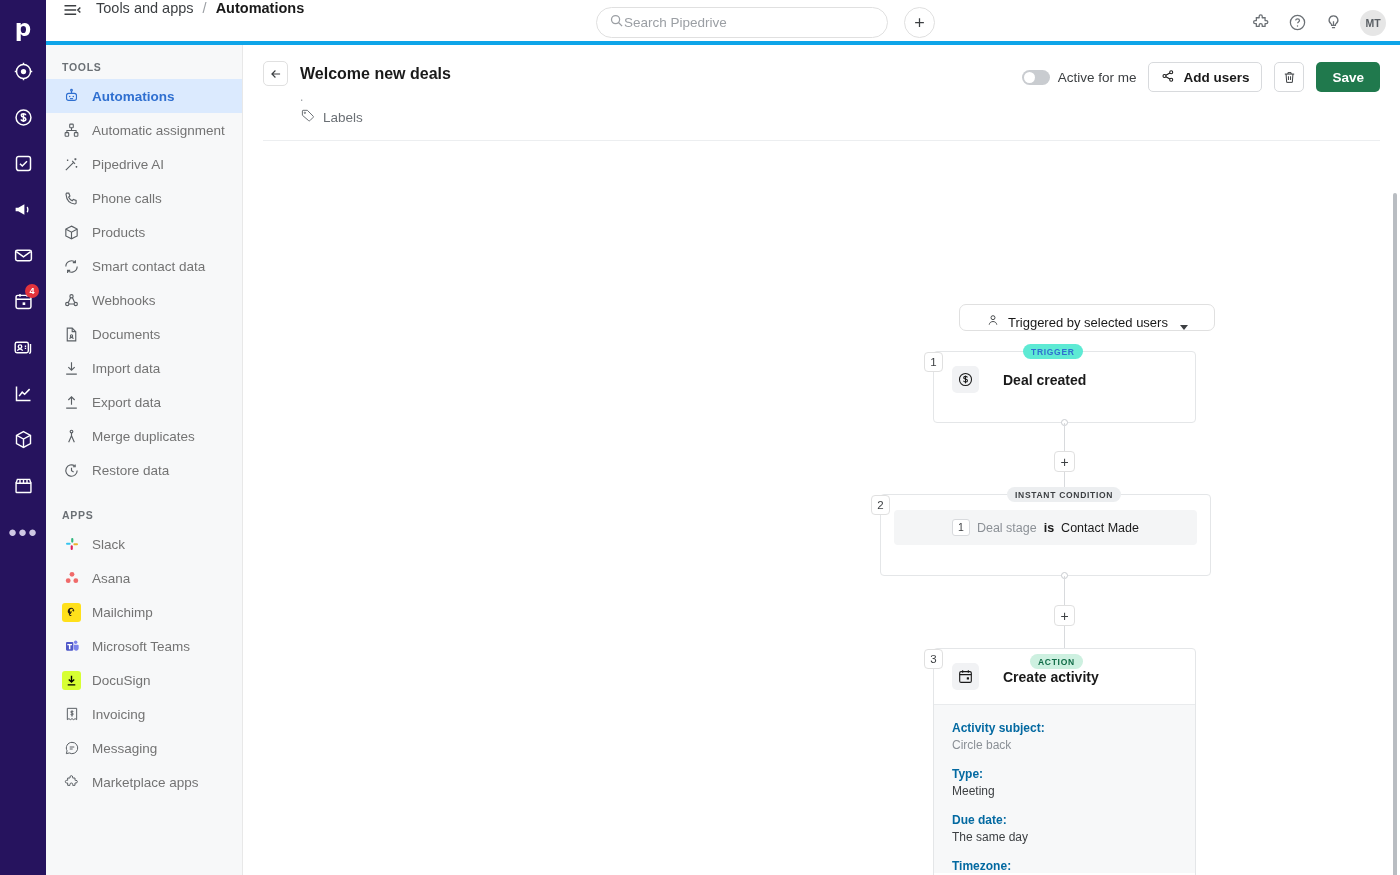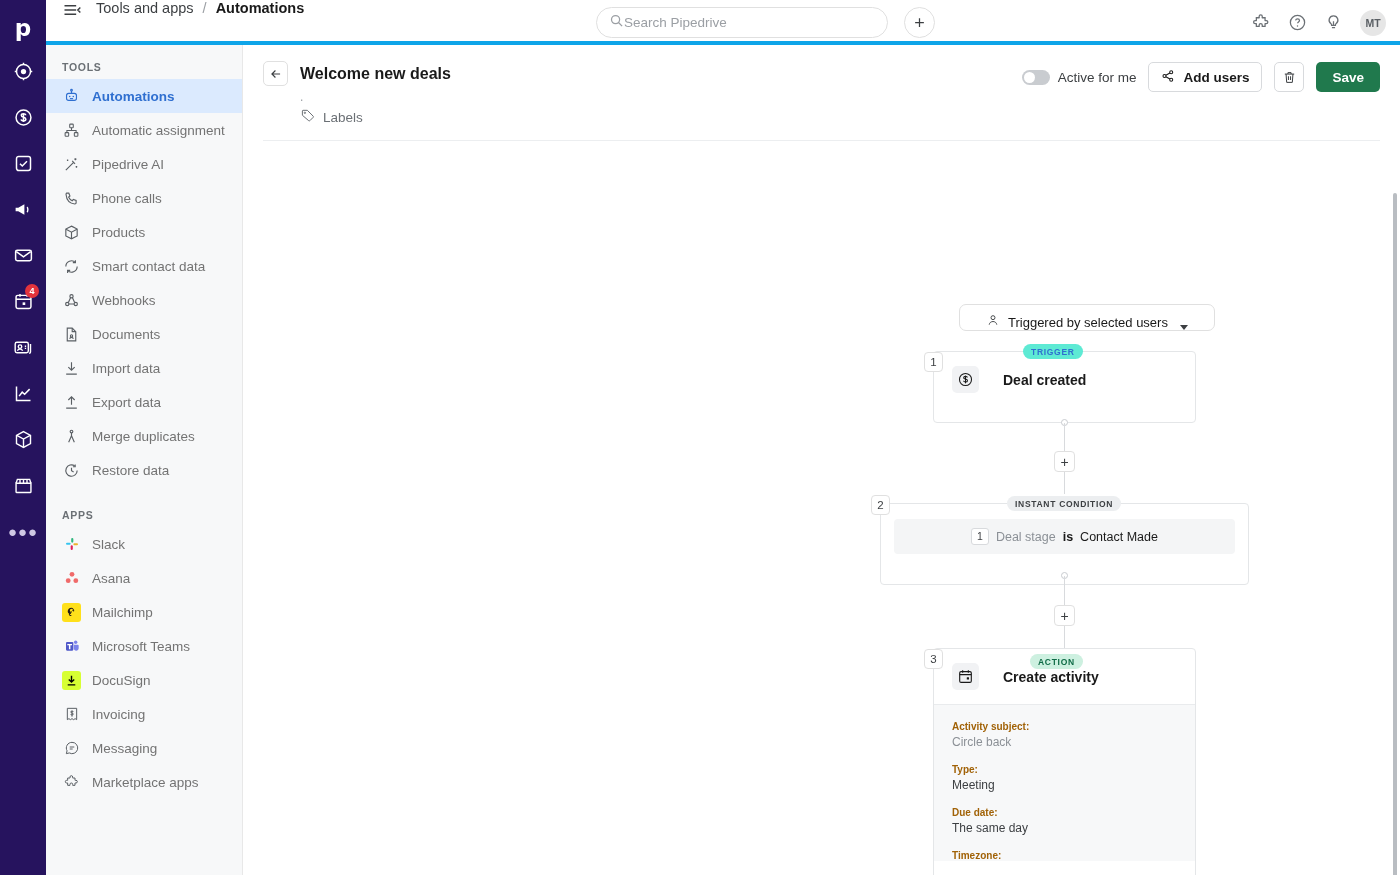--- a/index.html
+++ b/index.html
@@ -207,21 +207,21 @@
   }
   .plus-btn {
     position: absolute; left: 811px; width: 21px; height: 21px;
     border: 1px solid #e0e0e0; border-radius: 4px; background: #fff;
     display: flex; align-items: center; justify-content: center;
     color: #3c3f42; font-size: 14px; line-height: 1; cursor: pointer; z-index: 4;
   }
 
   .action-body { background: #f7f8f9; border-top: 1px solid #e9ebed; padding: 16px 0 0 0; }
   .fld { padding: 0 18px; }
-  .fld-label { font-size: 10px; font-weight: 700; color: #a16207; margin-bottom: 3px; }
+  .fld-label { font-size: 12px; font-weight: 700; color: #0369a1; margin-bottom: 3px; }
   .fld-value { font-size: 12px; color: #8b9096; margin-bottom: 15px; }
   .fld-value.dark { color: #3c3f42; }
 
   .scrollbar {
     position: absolute; right: 3px; top: 148px; width: 4px; height: 700px;
     background: #b9bdc2; border-radius: 2px;
   }
 </style>
 </head>
 <body>
@@ -646,21 +646,21 @@
               </div>
               <div class="node-title">Deal created</div>
             </div>
           </div>
           <div class="node-num" style="left:681px; top:211px;">1</div>
 
           <div class="conn-dot" style="top:278px;"></div>
           <div class="connector" style="top:282px; height:71px;"></div>
           <div class="plus-btn" style="top:310px;">+</div>
 
-          <div class="node" style="left:637px; top:362px; width:369px; height:82px;">
+          <div class="node" style="left:637px; top:353px; width:331px; height:82px;">
             <div class="node-badge badge-cond" style="left:126px;">INSTANT CONDITION</div>
             <div class="cond-inner">
               <span class="chip">1</span>
               <span class="c-grey">Deal stage</span>
               <span class="c-bold">is</span>
               <span class="c-dark">Contact Made</span>
             </div>
           </div>
           <div class="node-num" style="left:628px; top:354px;">2</div>
 

